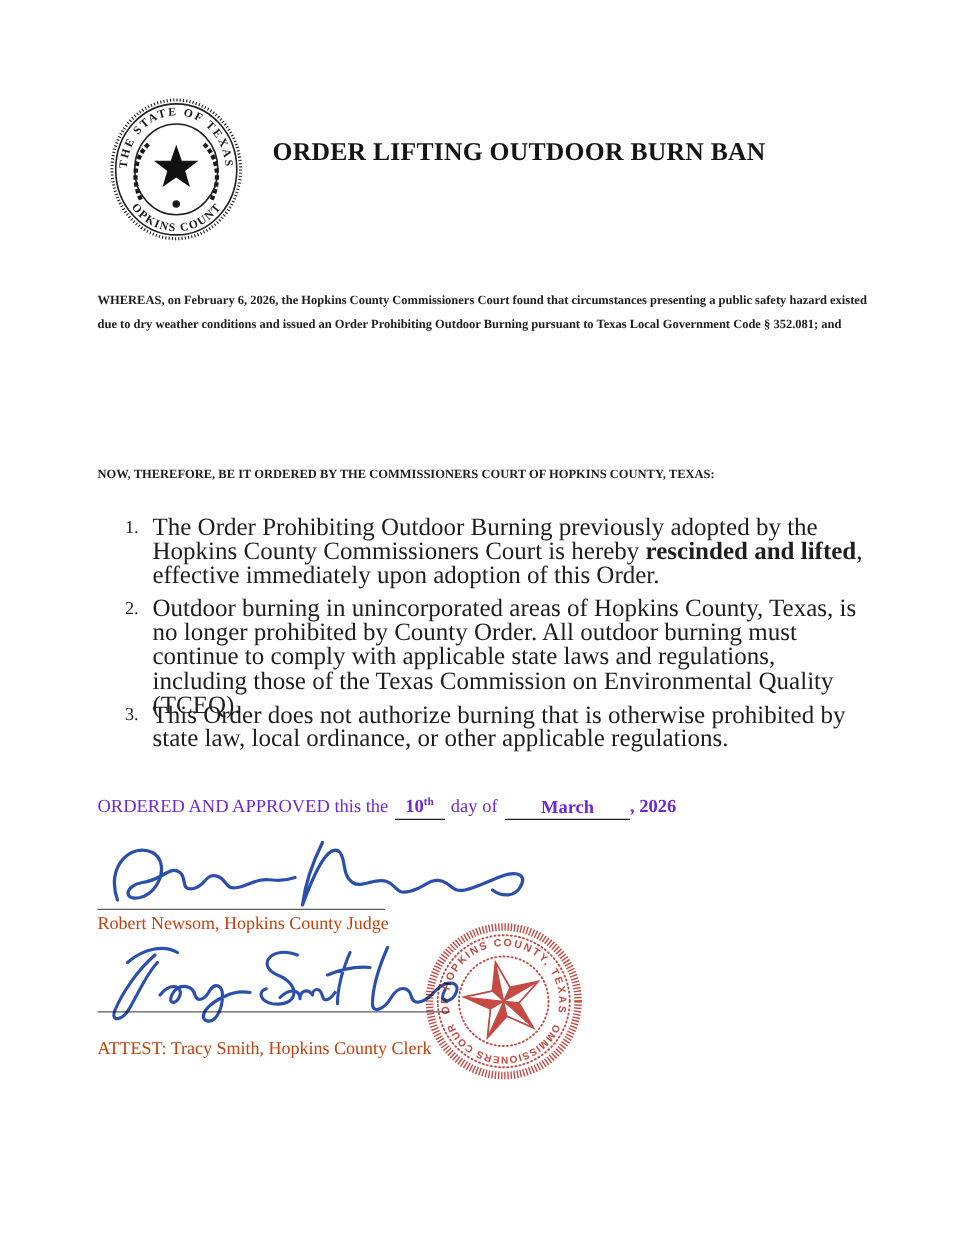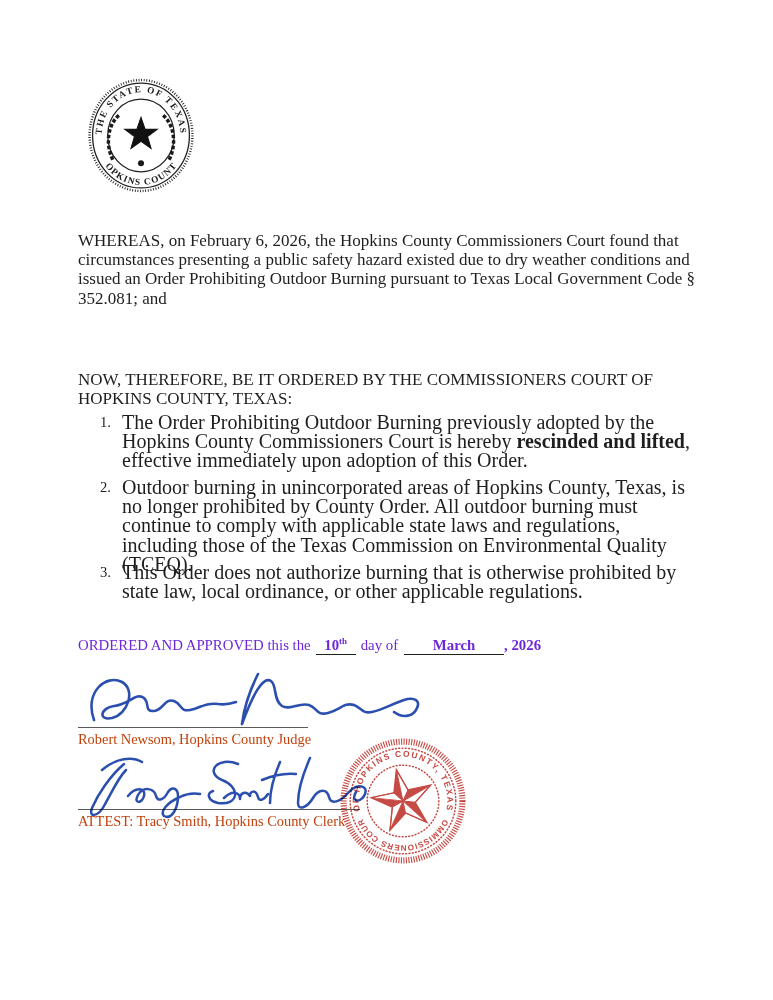--- a/index.html
+++ b/index.html
@@ -5,21 +5,21 @@
   html,body{margin:0;padding:0;background:#ffffff;}
   .page{
     position:relative;width:773px;height:1000px;background:#ffffff;
     font-family:"Liberation Serif","DejaVu Serif",serif;color:#1e1e1e;overflow:hidden;
   }
   .abs{position:absolute;}
   
   .seal-black{left:86px;top:77px;width:110px;height:117px;}
   .doc-title{left:218px;top:109px;font-size:20.5px;font-weight:bold;line-height:26px;color:#151515;letter-spacing:.2px;}
   
-  .para{left:78px;width:624px;font-size:17px;line-height:19.2px;text-align:left;}
+  .para{left:78px;width:624px;font-size:10px;line-height:19.2px;text-align:left;font-weight:bold;}
   .p1{top:231px;}
   .p2{top:301px;}
   .p3{top:370px;}
   .li-num{left:100px;width:20px;font-size:14.6px;line-height:19.2px;}
   .li-text{left:122px;width:576px;font-size:20px;line-height:19.2px;}
   .li1{top:413px;}
   .li2{top:478px;}
   .li3{top:563px;}
   
   .approval{left:78px;top:636px;font-size:14.8px;color:#6d28d9;white-space:nowrap;}
@@ -27,21 +27,21 @@
   .blank-day{min-width:34px;margin:0 5px;padding:0 3px;}
   .blank-month{min-width:92px;margin-left:6px;padding:0 4px;}
   .approval sup{font-size:9px;font-weight:bold;}
   .bold{font-weight:bold;}
   
   .sig-line{height:0;border-top:1.2px solid #5a5a5a;}
   .line1{left:78px;top:727px;width:230px;}
   .line2{left:78px;top:809px;width:282px;}
   .sig-label{font-size:14.4px;color:#c2410c;}
   .label1{left:78px;top:731px;}
-  .label2{left:78px;top:813px;}
+  .label2{left:78px;top:831px;}
   .sig-svg{mix-blend-mode:multiply;}
   .sig1{left:72px;top:668px;width:360px;height:64px;}
   .sig2{left:72px;top:746px;width:320px;height:74px;}
   .stamp{left:337px;top:735px;width:132px;height:132px;mix-blend-mode:multiply;opacity:.96;}
   .seal-text{font-family:"Liberation Serif","DejaVu Serif",serif;font-weight:bold;}
   .stamp-text{font-family:"Liberation Sans","DejaVu Sans",sans-serif;font-weight:bold;}
 </style>
 </head>
 <body>
 
@@ -61,20 +61,21 @@
     <text class="seal-text" font-size="9.2" letter-spacing="1.1" fill="#1a1a1a">
       <textPath href="#sealBottom" startOffset="50%" text-anchor="middle">HOPKINS COUNTY</textPath>
     </text>
     <path d="M 26,82 C 19,68 20,48 33,37" fill="none" stroke="#1a1a1a" stroke-width="3.4" stroke-dasharray="3.5 2"></path>
     <path d="M 82,82 C 89,68 88,48 75,37" fill="none" stroke="#1a1a1a" stroke-width="3.4" stroke-dasharray="3.5 2"></path>
     <circle cx="54" cy="85.5" r="3" fill="#1a1a1a"></circle>
     <polygon points="54,40 58,51.5 70.2,51.7 60.5,59.1 64,70.8 54,63.8 44,70.8 47.5,59.1 37.8,51.7 50,51.5" fill="#111" stroke="#111" stroke-width="1"></polygon>
   </svg>
 
   <div class="abs doc-title">
+    <div>ORDER LIFTING OUTDOOR BURN BAN</div>
   </div>
 
   <div class="abs para p1">WHEREAS, on February 6, 2026, the Hopkins County Commissioners Court found that circumstances presenting a public safety hazard existed due to dry weather conditions and issued an Order Prohibiting Outdoor Burning pursuant to Texas Local Government Code § 352.081; and</div>
   <div class="abs para p3">NOW, THEREFORE, BE IT ORDERED BY THE COMMISSIONERS COURT OF HOPKINS COUNTY, TEXAS:</div>
 
   <div class="abs li-num li1">1.</div>
   <div class="abs li-text li1"><span>The Order Prohibiting Outdoor Burning previously adopted by the Hopkins County Commissioners Court is hereby </span><b>rescinded and lifted</b><span>, effective immediately upon adoption of this Order.</span></div>
 
   <div class="abs li-num li2">2.</div>
   <div class="abs li-text li2">Outdoor burning in unincorporated areas of Hopkins County, Texas, is no longer prohibited by County Order. All outdoor burning must continue to comply with applicable state laws and regulations, including those of the Texas Commission on Environmental Quality (TCEQ).</div>

